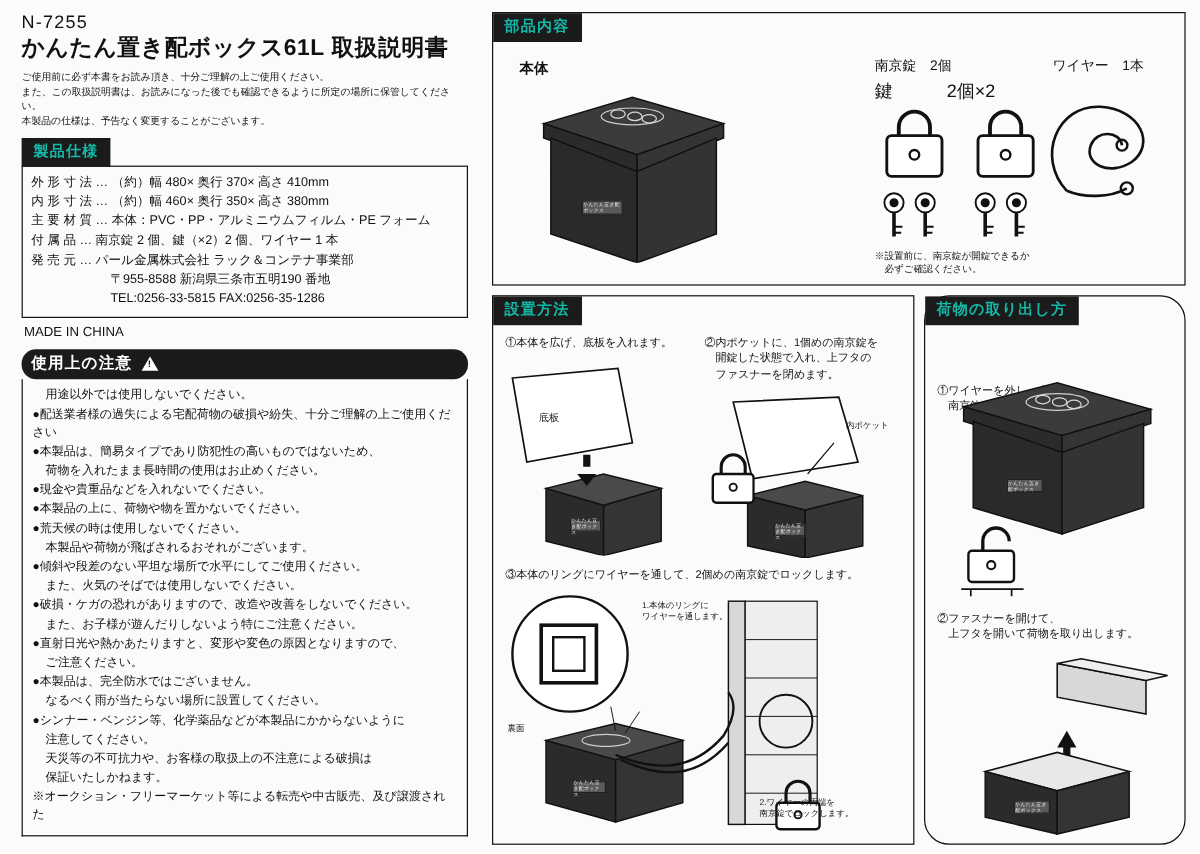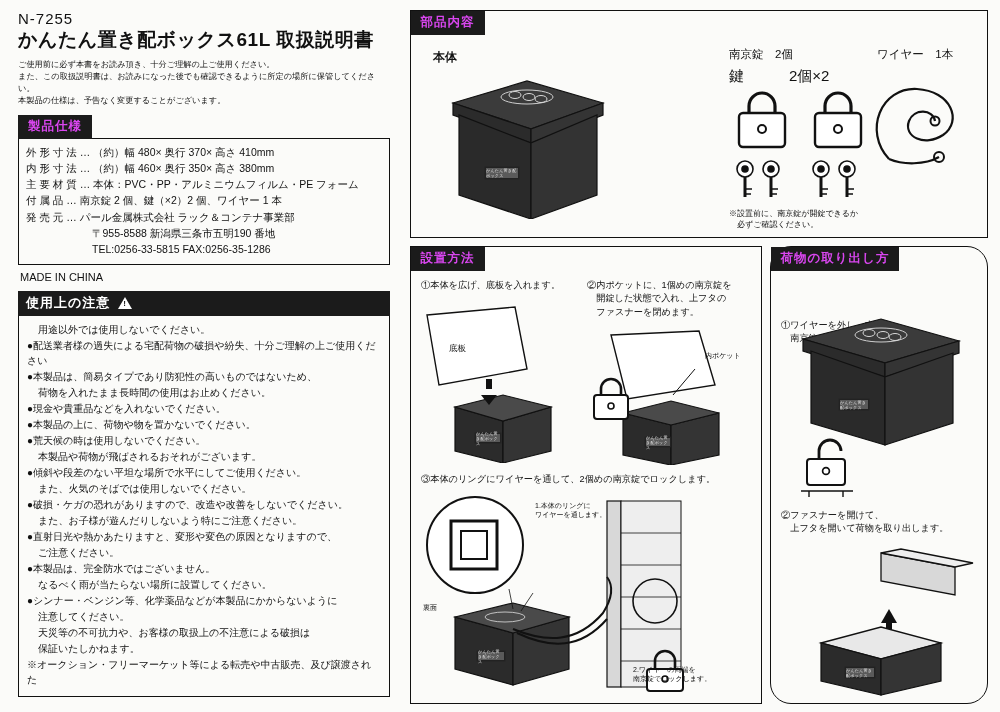--- a/index.html
+++ b/index.html
@@ -11,21 +11,21 @@
     color: #111;
     overflow: hidden;
   }
   .page {
     position: relative;
     width: 1000px; height: 712px;
     background: #fbfbf9;
   }
   .hdr-bar {
     background: #1b1b1b;
-    color: #d946ef;
+    color: #14b8a6;
     font-size: 12.5px;
     font-weight: bold;
     padding: 3px 10px 4px 10px;
     letter-spacing: 1px;
   }
 
   
   .left {
     position: absolute; left: 18px; top: 10px;
     width: 372px; height: 692px;
@@ -36,20 +36,21 @@
 
   .spec-block { border: 1.5px solid #111; padding: 0; margin-bottom: 10px; }
   .spec-body { padding: 5px 7px 7px 7px; font-size: 10.5px; line-height: 1.55; }
   .spec-indent { padding-left: 66px; }
 
   .caution-block { margin-top: 4px; }
   .caution-head {
     background: #1b1b1b; color: #fff; font-size: 13px; font-weight: bold;
     padding: 3px 8px 4px 8px; display: flex; align-items: center; gap: 8px;
     letter-spacing: 1px;
+    border-radius: 12px;
   }
   .warn-tri {
     display: inline-block; width: 0; height: 0;
     border-left: 7px solid transparent; border-right: 7px solid transparent;
     border-bottom: 12px solid #fff; position: relative;
   }
   .warn-tri::after {
     content: "!"; position: absolute; left: -2.2px; top: 2px;
     font-size: 8px; color: #1b1b1b; font-weight: bold;
   }

